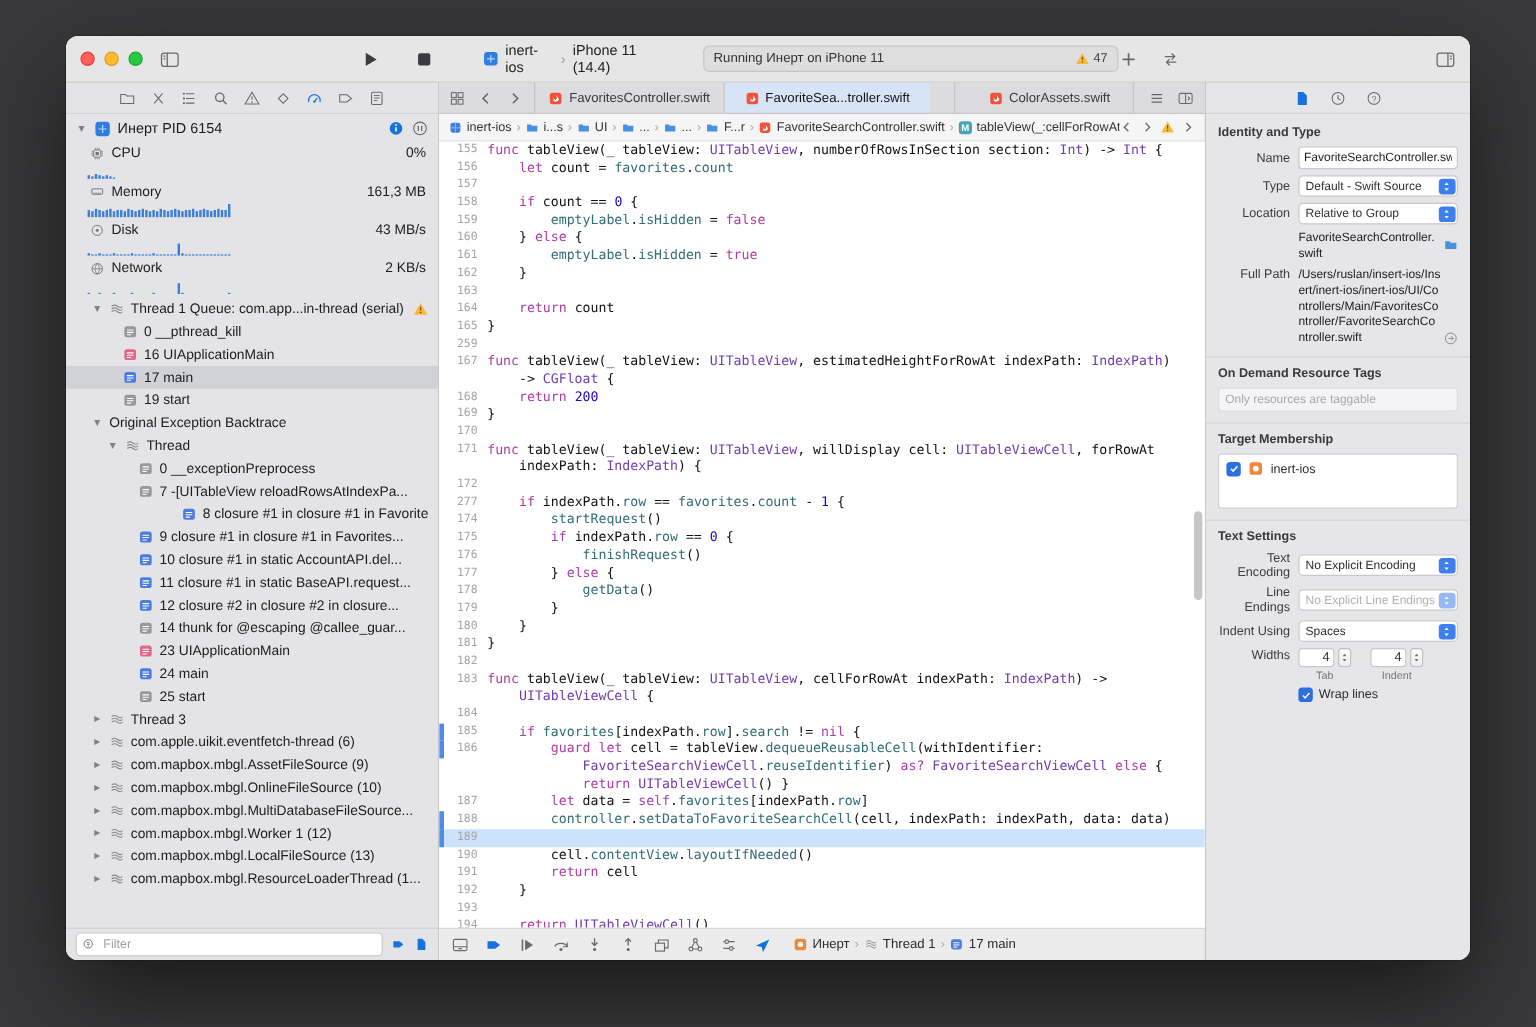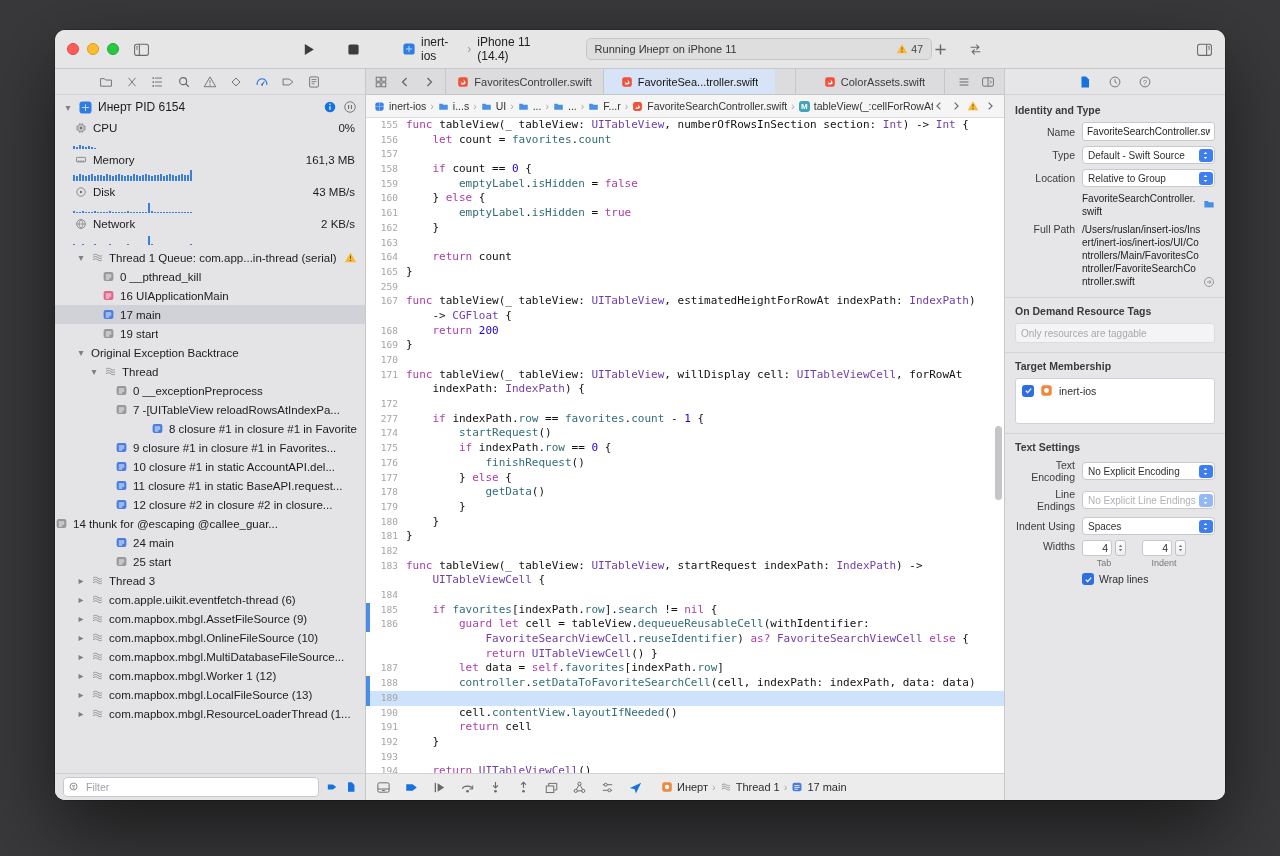--- a/index.html
+++ b/index.html
@@ -626,28 +626,37 @@
               </div>
               <div class="trow" style="padding-left: 60px;">
                 <span class="ic fc-blue">
                   <svg viewBox="0 0 16 16">
                     <rect x="2" y="2.4" width="12" height="11.2" rx="2.6" fill="currentColor"></rect>
                     <path d="M4.6 6.2h6.8M4.6 8.6h6.8M4.6 11h4.4" stroke="#fff" stroke-width="1.1"></path>
                   </svg>
                 </span>
                 <span class="tlabel">12 closure #2 in closure #2 in closure...</span>
               </div>
-              <div class="trow" style="">
+              <div class="trow" style="padding-left: 60px;">
                 <span class="ic fc-gray">
                   <svg viewBox="0 0 16 16">
                     <rect x="2" y="2.4" width="12" height="11.2" rx="2.6" fill="currentColor"></rect>
                     <path d="M4.6 6.2h6.8M4.6 8.6h6.8M4.6 11h4.4" stroke="#fff" stroke-width="1.1"></path>
                   </svg>
                 </span>
                 <span class="tlabel">14 thunk for @escaping @callee_guar...</span>
+              </div>
+              <div class="trow" style="padding-left: 60px;">
+                <span class="ic fc-pink">
+                  <svg viewBox="0 0 16 16">
+                    <rect x="2" y="2.4" width="12" height="11.2" rx="2.6" fill="currentColor"></rect>
+                    <path d="M4.6 6.2h6.8M4.6 8.6h6.8M4.6 11h4.4" stroke="#fff" stroke-width="1.1"></path>
+                  </svg>
+                </span>
+                <span class="tlabel">23 UIApplicationMain</span>
               </div>
               <div class="trow" style="padding-left: 60px;">
                 <span class="ic fc-blue">
                   <svg viewBox="0 0 16 16">
                     <rect x="2" y="2.4" width="12" height="11.2" rx="2.6" fill="currentColor"></rect>
                     <path d="M4.6 6.2h6.8M4.6 8.6h6.8M4.6 11h4.4" stroke="#fff" stroke-width="1.1"></path>
                   </svg>
                 </span>
                 <span class="tlabel">24 main</span>
               </div>
@@ -1106,21 +1115,21 @@
               <div class="code-row">
                 <span class="gut">
                   <span class="lnum">182</span>
                 </span>
                 <span class="ct"></span>
               </div>
               <div class="code-row">
                 <span class="gut">
                   <span class="lnum">183</span>
                 </span>
-                <span class="ct"><span class="tok-k">func </span><span class="tok-p">tableView(_ tableView: </span><span class="tok-t">UITableView</span><span class="tok-p">, startRequest indexPath: </span><span class="tok-t">IndexPath</span><span class="tok-p">) -&gt;</span></span>
+                <span class="ct"><span class="tok-k">func </span><span class="tok-p">tableView(_ tableView: </span><span class="tok-t">UITableView</span><span class="tok-p">, cellForRowAt indexPath: </span><span class="tok-t">IndexPath</span><span class="tok-p">) -&gt;</span></span>
               </div>
               <div class="code-row">
                 <span class="gut">
                   <span class="lnum"></span>
                 </span>
                 <span class="ct"><span class="tok-p">    </span><span class="tok-t">UITableViewCell</span><span class="tok-p"> {</span></span>
               </div>
               <div class="code-row">
                 <span class="gut">
                   <span class="lnum">184</span>

